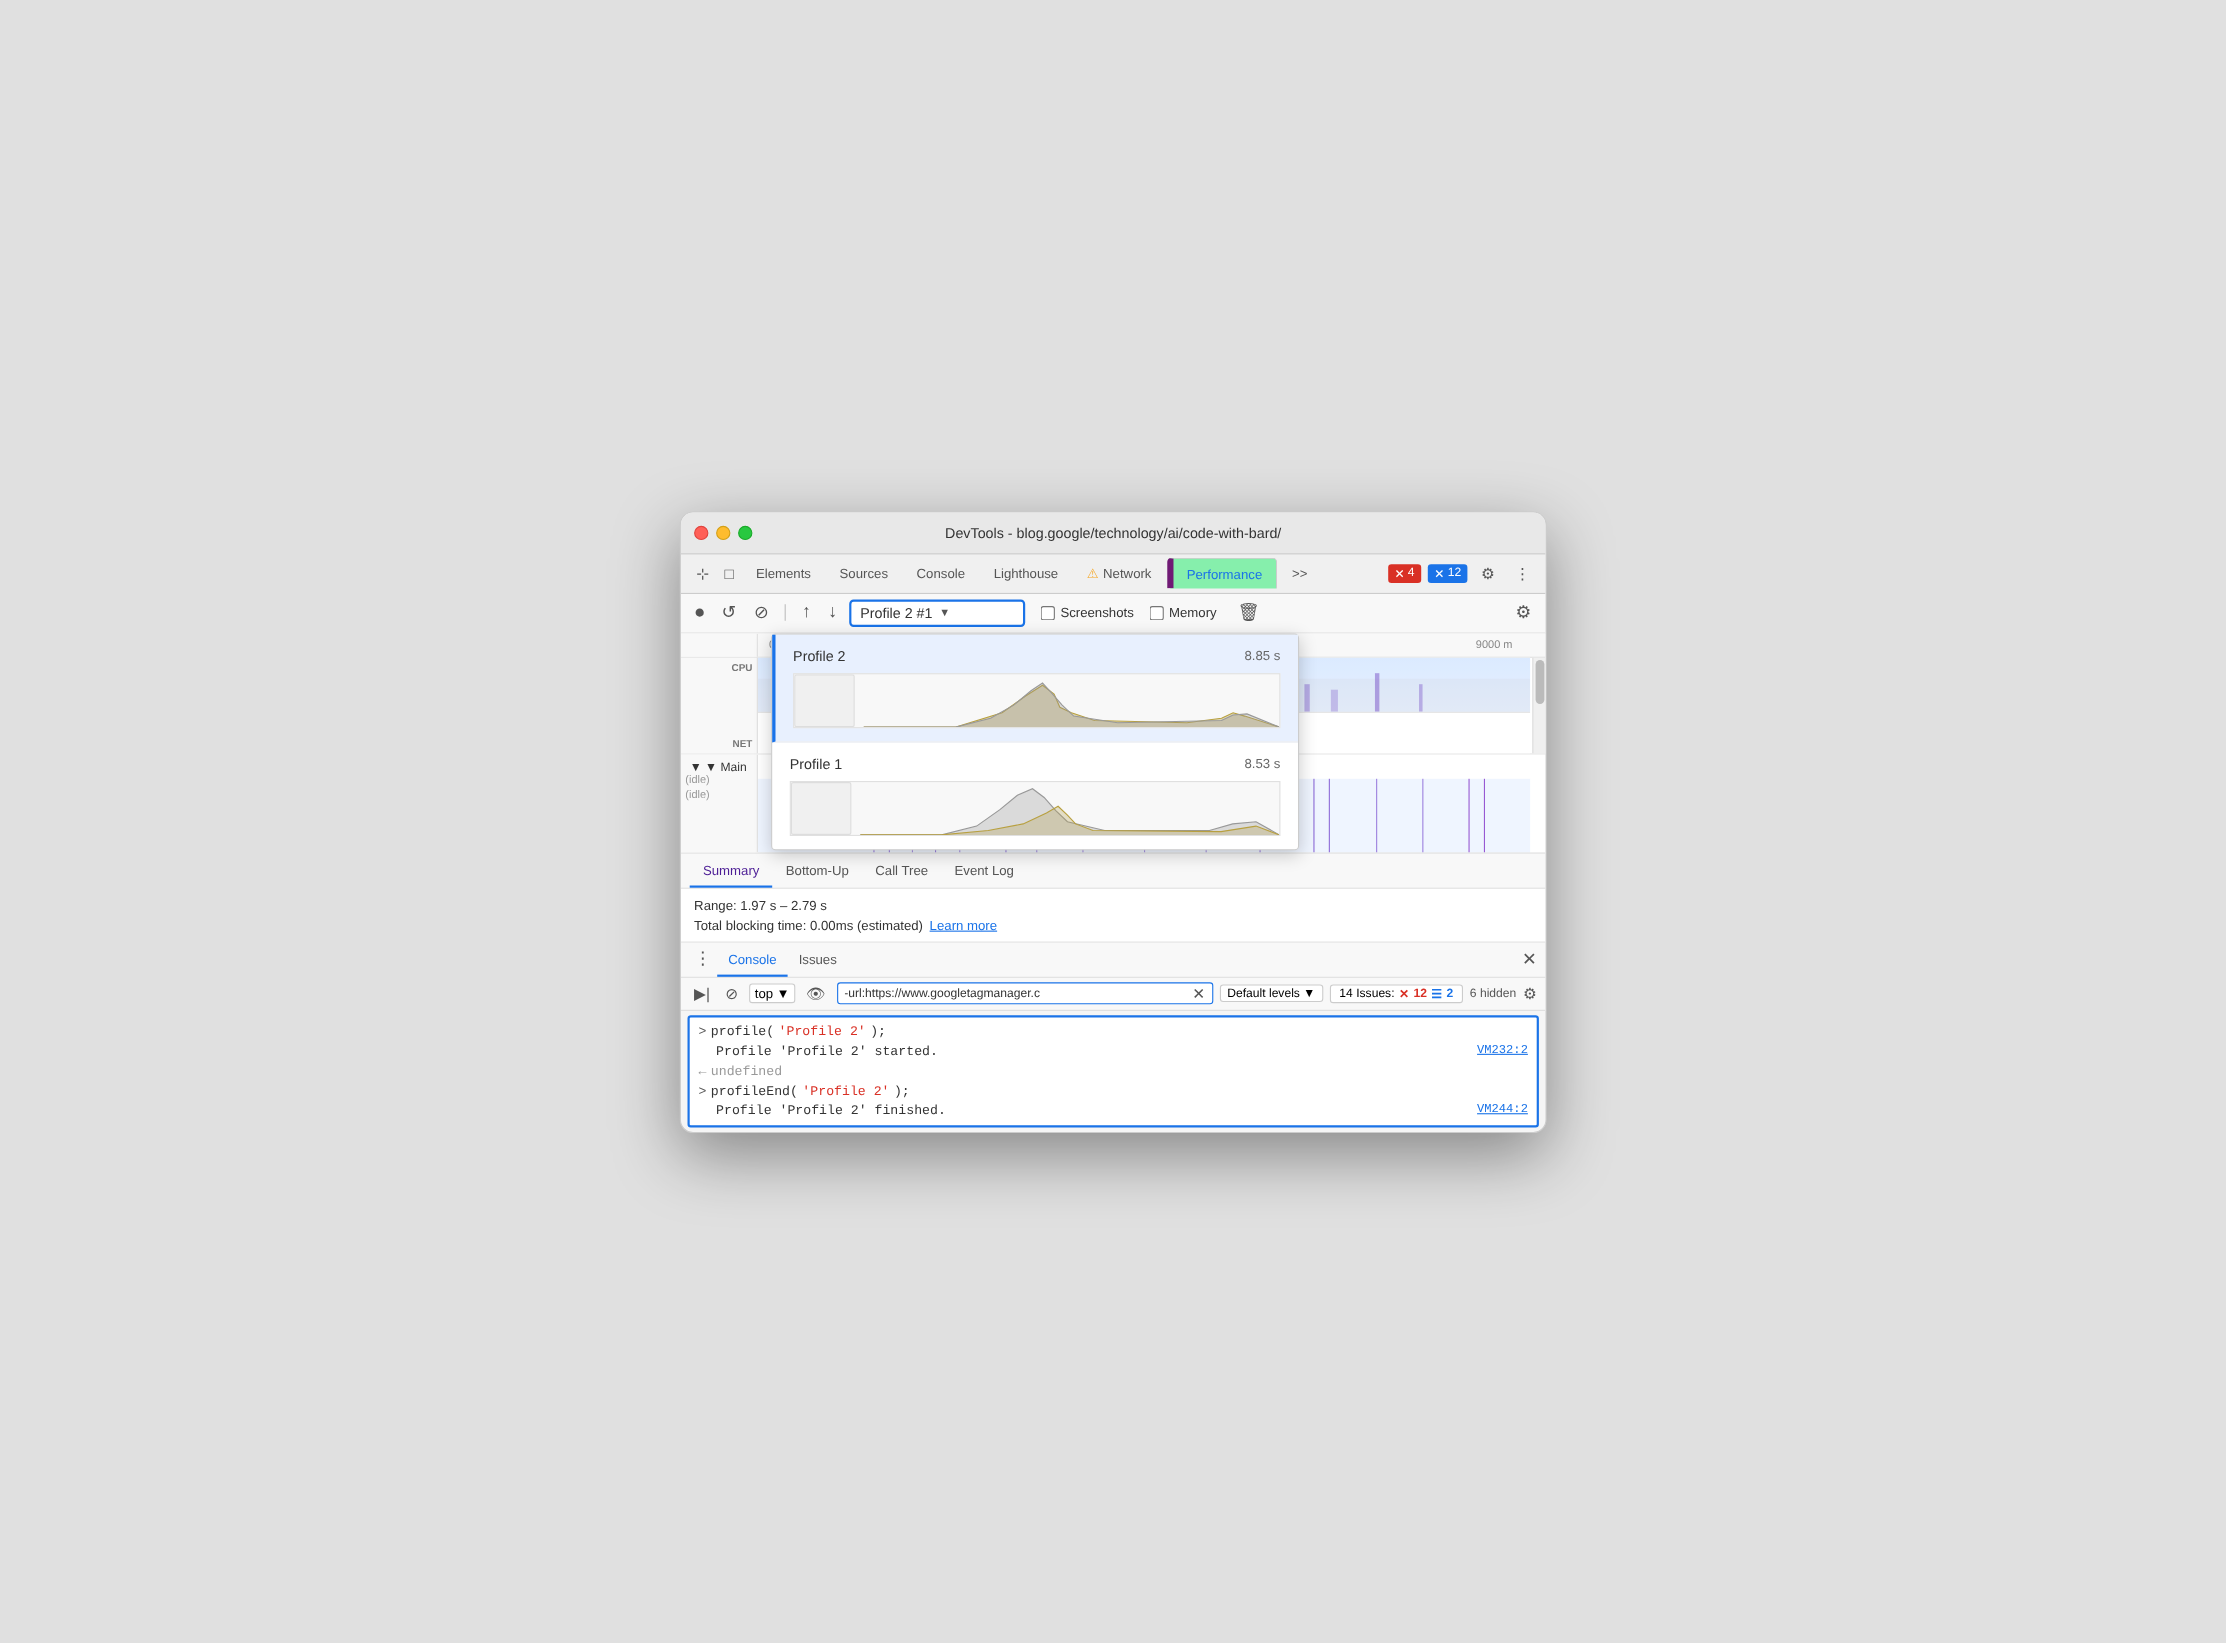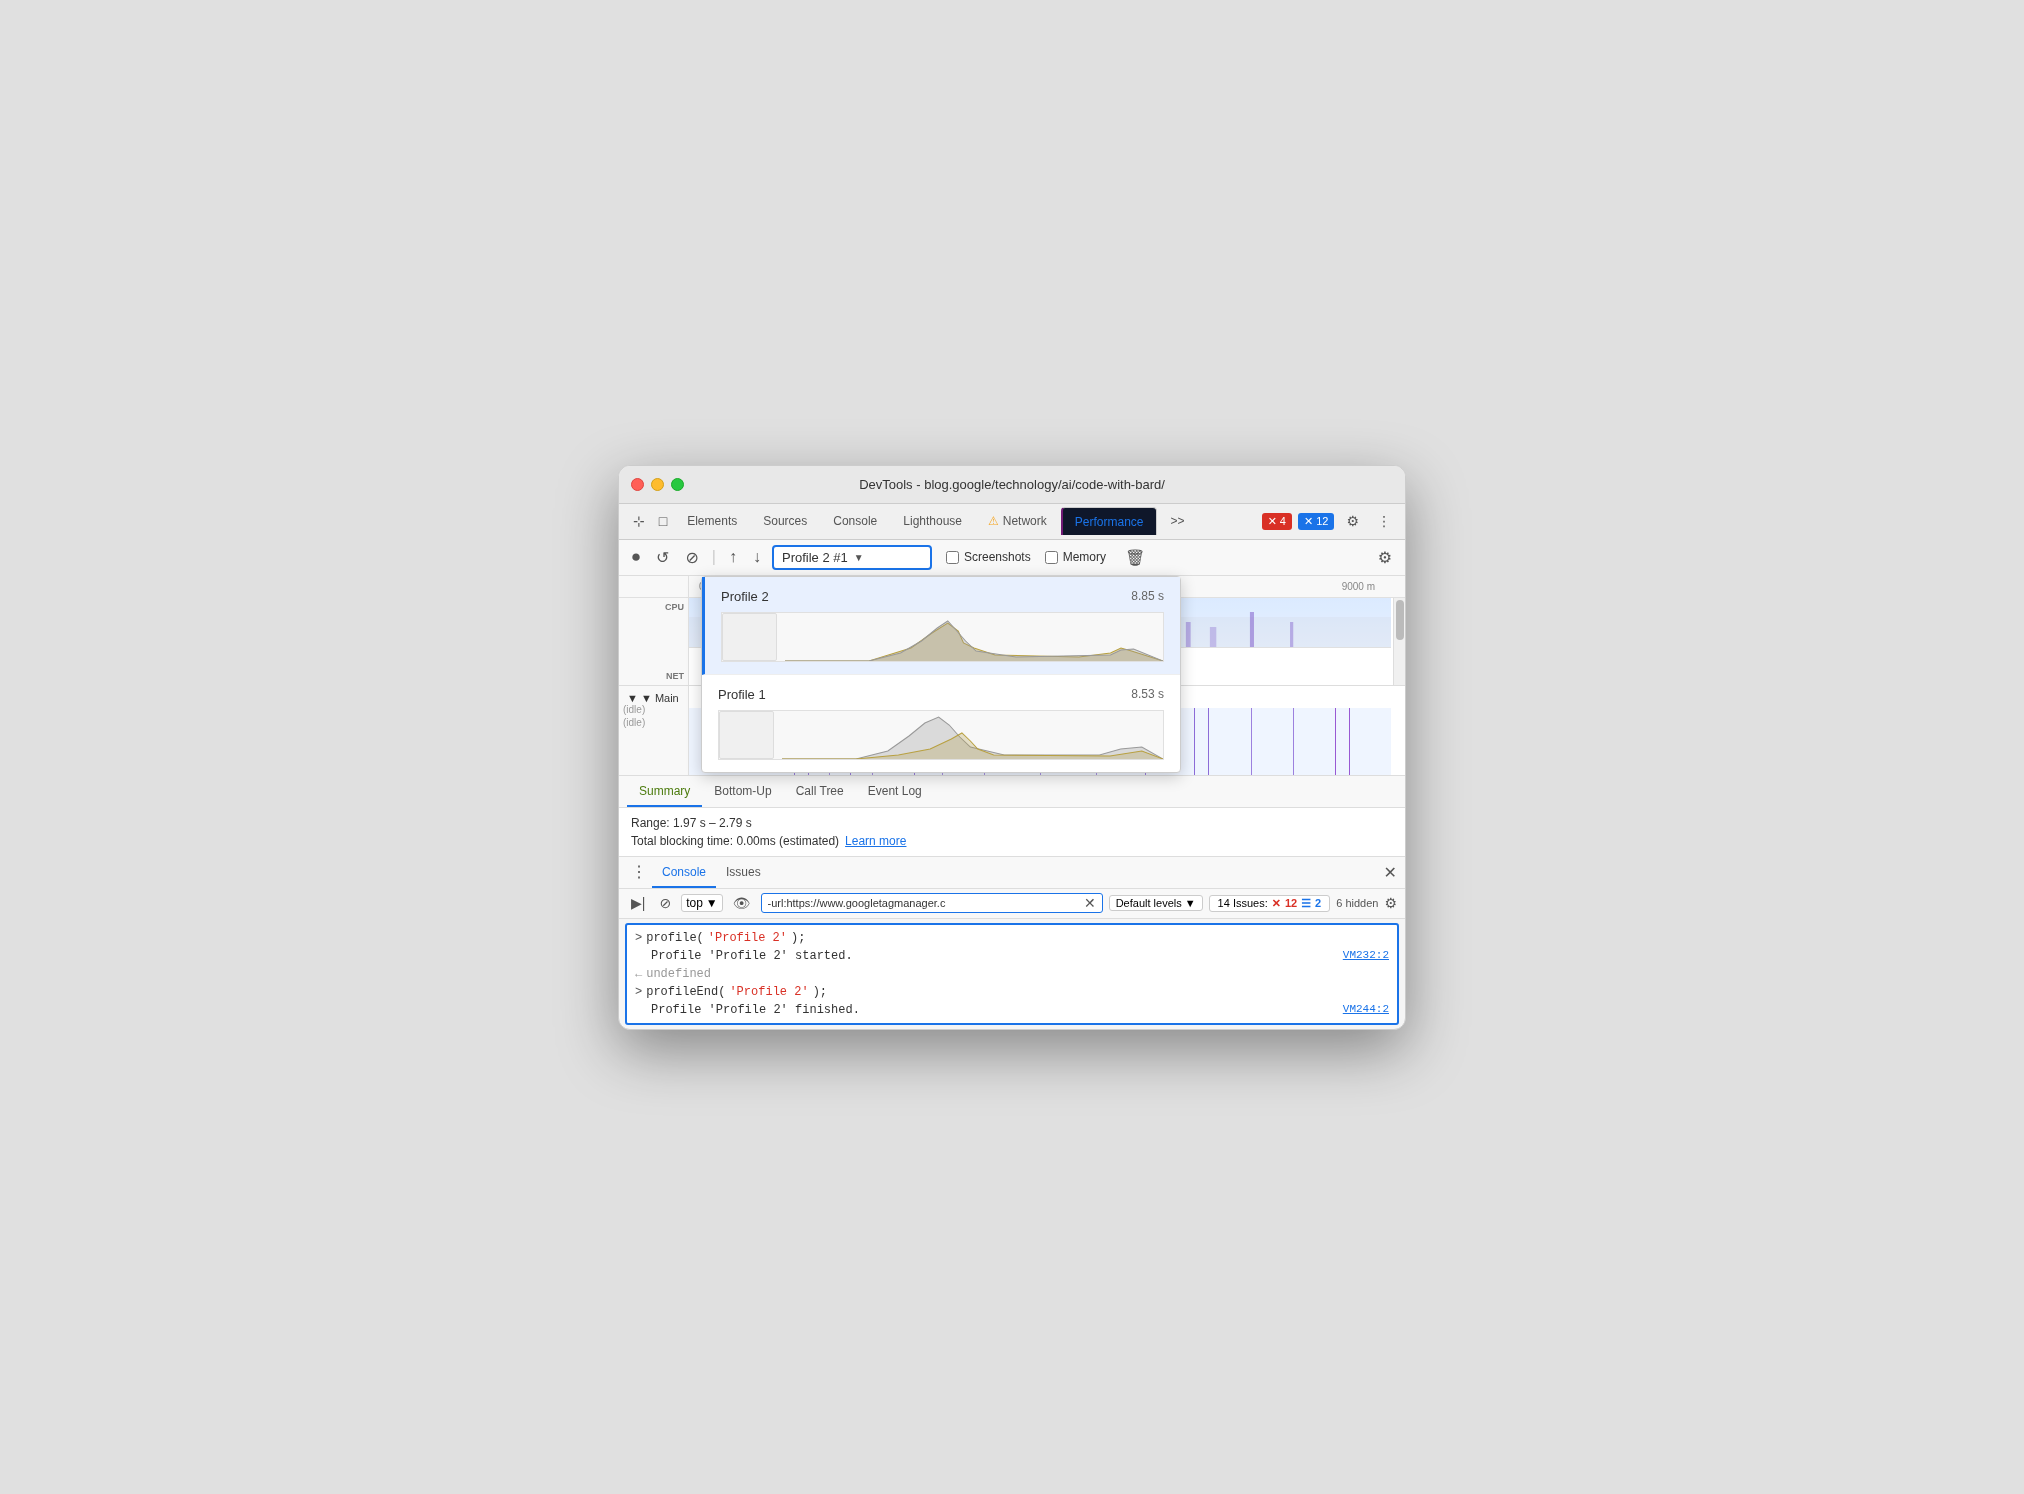--- a/index.html
+++ b/index.html
@@ -70,24 +70,24 @@
       padding: 0 12px;
       height: 28px;
       line-height: 28px;
       font-size: 12px;
       color: #555;
       cursor: pointer;
       border-radius: 4px 4px 0 0;
       white-space: nowrap;
     }
     .devtools-tab.active {
-      background: #0f172a;
+      background: #86efac;
       color: #1a73e8;
       border-top: 1px solid #ccc;
-      border-left: 2px solid #701a75;
+      border-left: 6px solid #701a75;
       border-right: 1px solid #ccc;
     }
     .tab-warning {
       color: #f5a623;
       margin-right: 4px;
     }
     .tab-right {
       margin-left: auto;
       display: flex;
       align-items: center;
@@ -357,21 +357,21 @@
     .bottom-tab {
       padding: 0 12px;
       height: 32px;
       line-height: 32px;
       font-size: 12px;
       color: #555;
       cursor: pointer;
       border-bottom: 2px solid transparent;
     }
     .bottom-tab.active {
-      color: #4d7c0f;
+      color: #4c1d95;
       border-bottom: 2px solid #1a73e8;
     }
     
     .summary-area {
       background: white;
       padding: 8px 12px;
       border-bottom: 1px solid #ddd;
       font-size: 12px;
       color: #333;
     }

